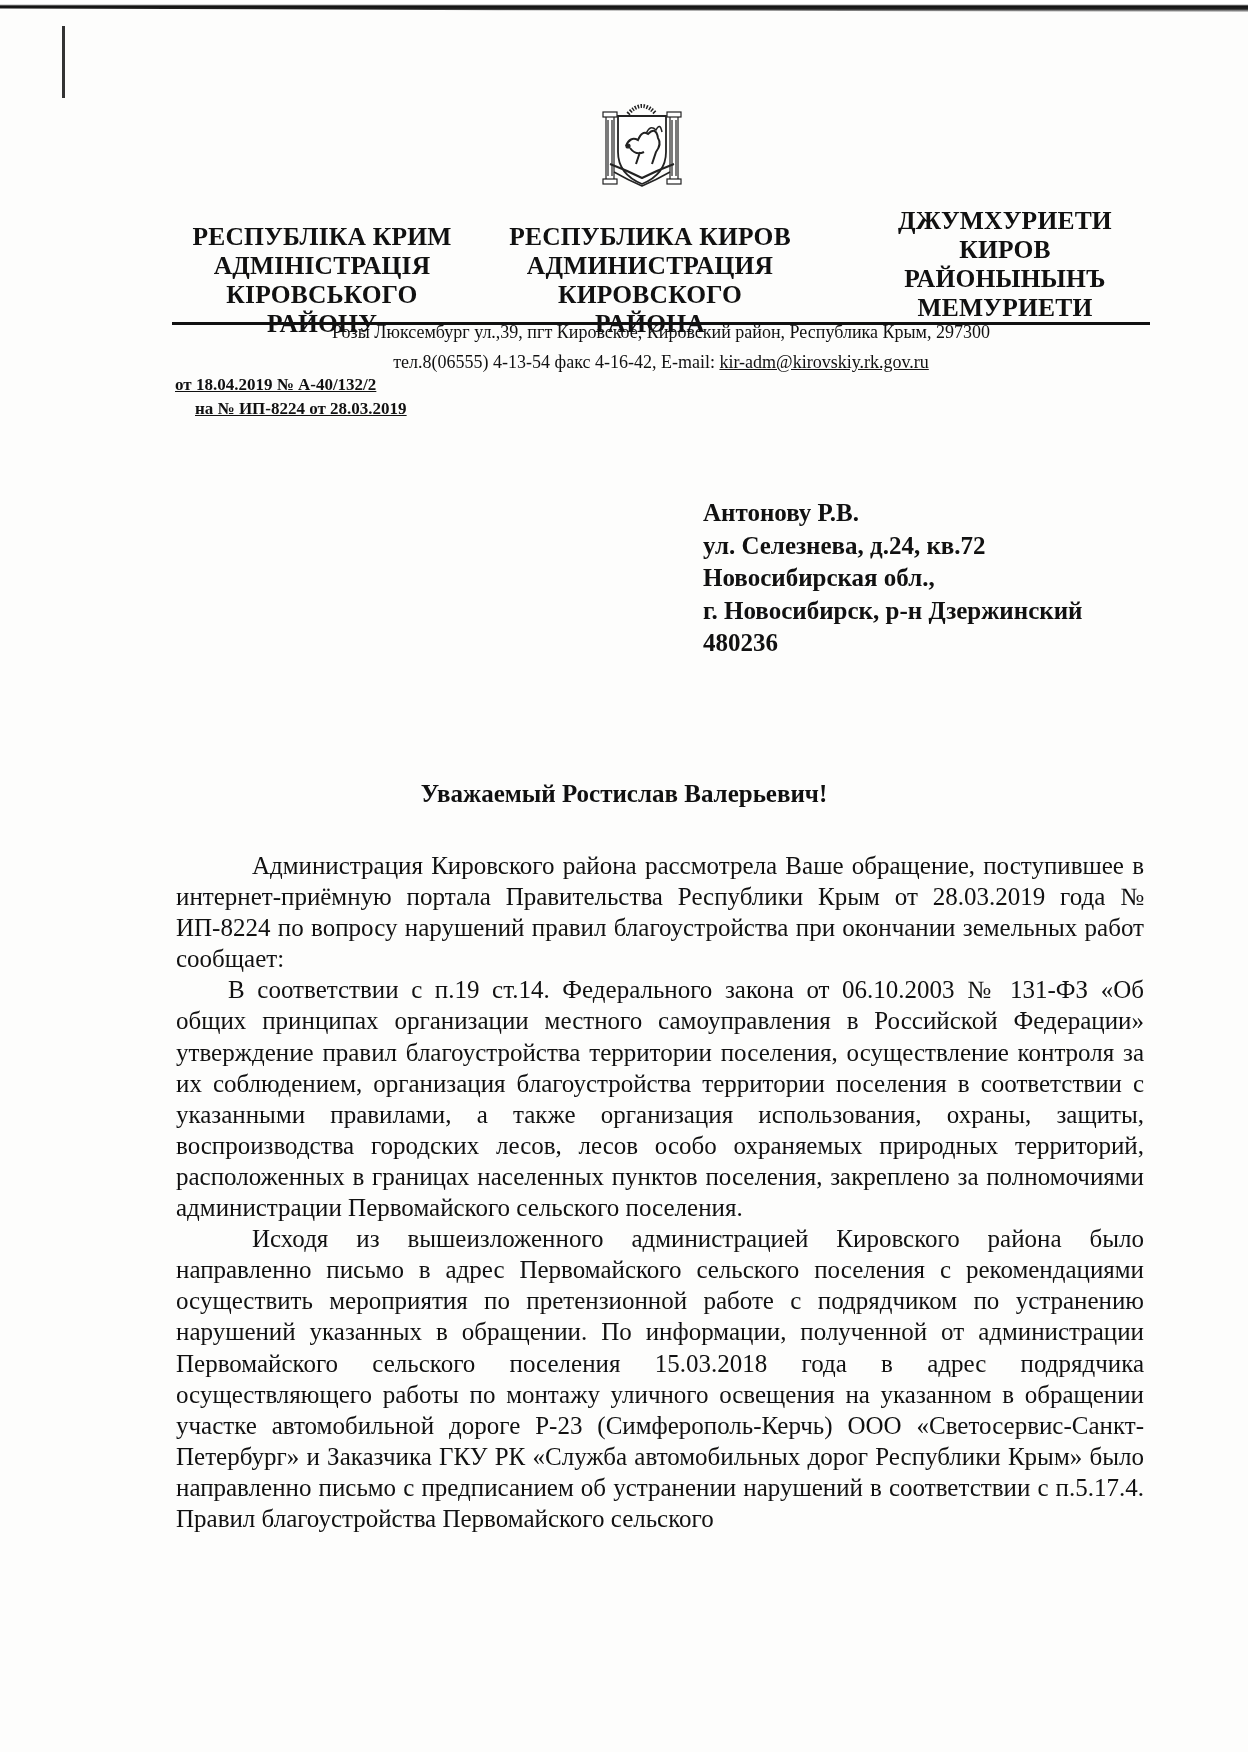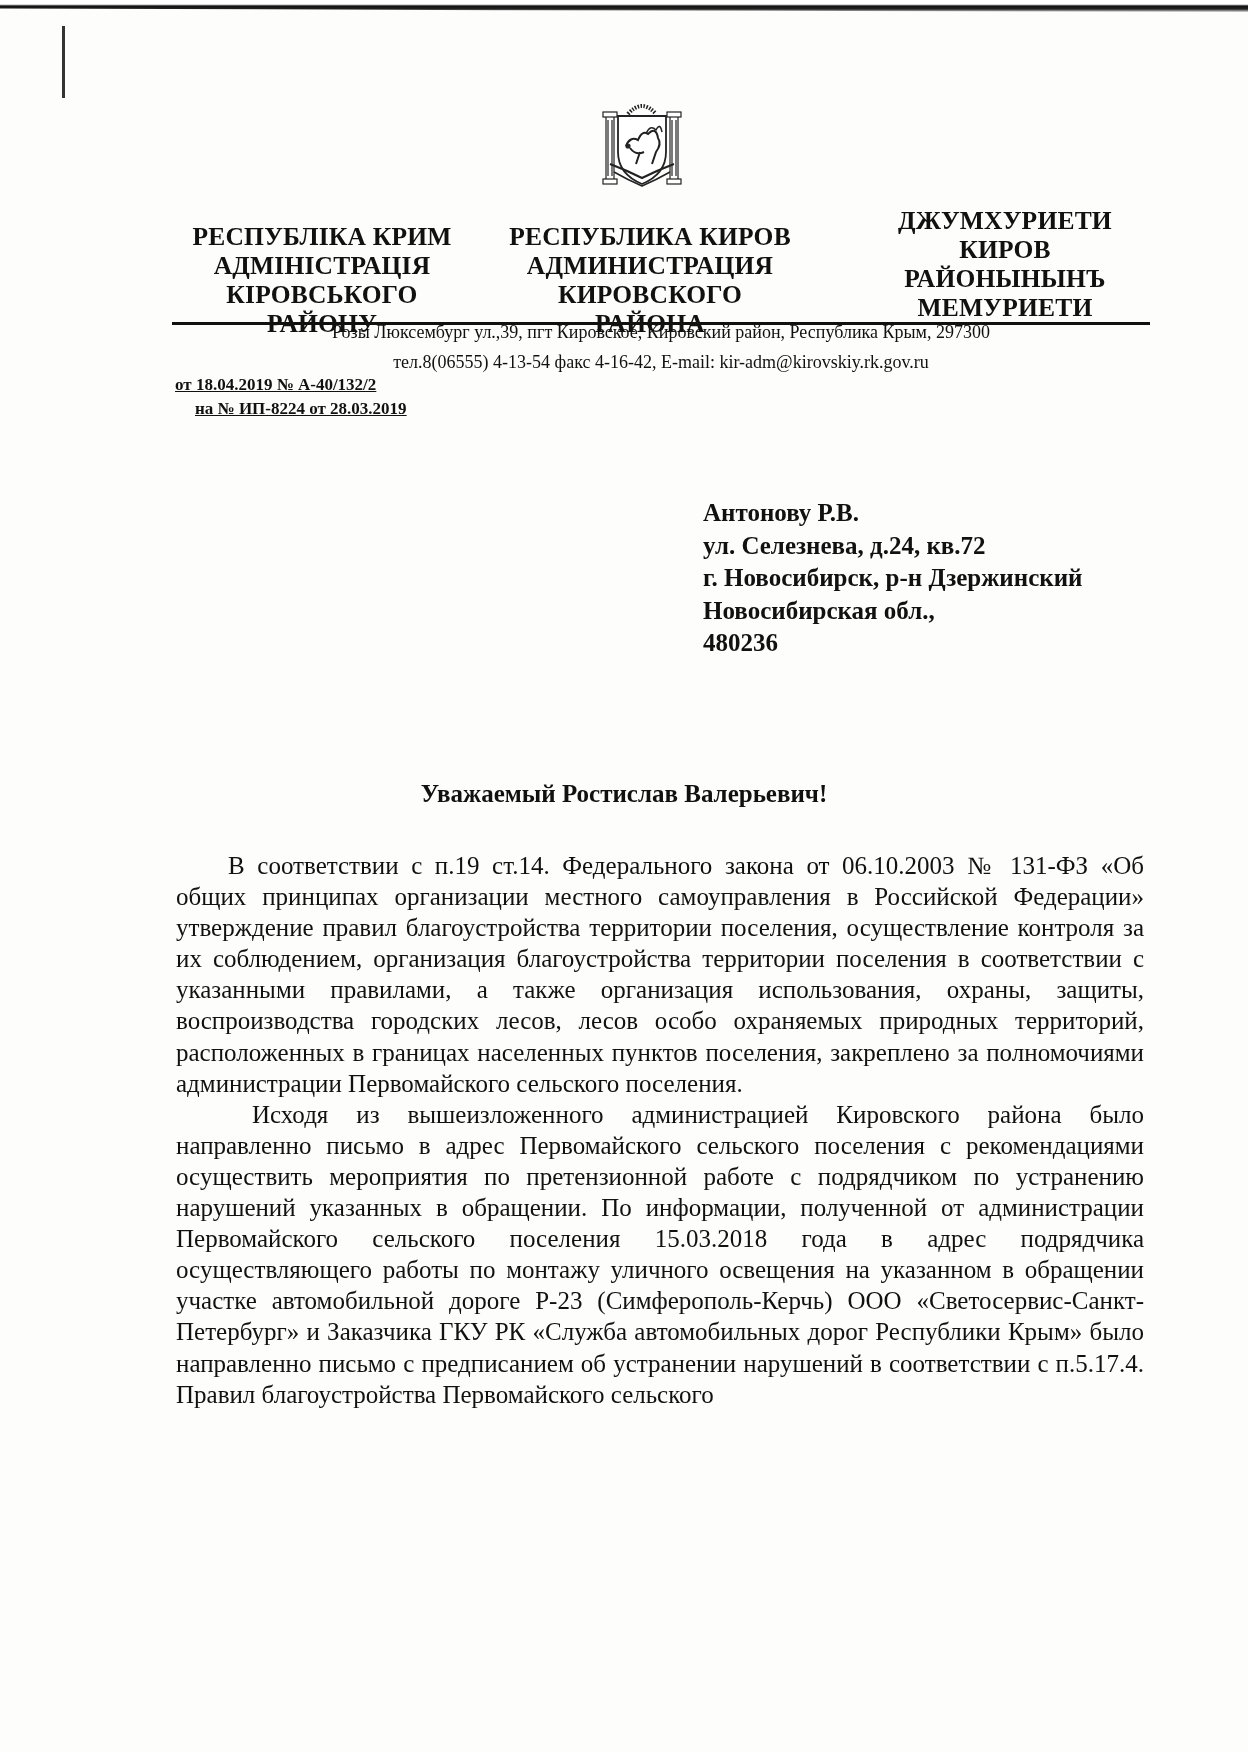--- a/index.html
+++ b/index.html
@@ -15,21 +15,21 @@
     .margin-mark { position: absolute; left: 62px; top: 26px; width: 3px; height: 72px; background: #333; }
     .emblem { position: absolute; left: 596px; top: 100px; width: 92px; height: 92px; }
     .hdr-col { position: absolute; font-weight: bold; text-align: center; font-size: 25.5px; line-height: 29px; letter-spacing: 0.2px; }
     .hdr-left { left: 172px; top: 222px; width: 300px; }
     .hdr-mid { left: 500px; top: 222px; width: 300px; }
     .hdr-right { left: 850px; top: 206px; width: 310px; }
     .rule { position: absolute; left: 172px; top: 322px; width: 978px; height: 3px; background: #111; }
     .addr-line { position: absolute; left: 172px; width: 978px; text-align: center; font-size: 18px; }
     .addr1 { top: 322px; }
     .addr2 { top: 352px; }
-    .email { }
+    .email { text-decoration: underline; }
     .ref { position: absolute; left: 175px; font-size: 17px; font-weight: bold; text-decoration: underline; }
     .ref1 { top: 375px; text-align: right; }
     .ref2 { top: 399px; margin-left: 20px; }
     .recipient { position: absolute; left: 703px; top: 497px; font-size: 25px; font-weight: bold; line-height: 32.5px; }
     .salutation { position: absolute; left: 0; width: 1248px; top: 780px; text-align: center; font-size: 25px; font-weight: bold; }
     .body-text {
       position: absolute; left: 176px; width: 968px; top: 850px;
       font-size: 25px; line-height: 31.1px; text-align: justify;
     }
     .body-text p { margin: 0; text-indent: 76px; }
@@ -87,23 +87,24 @@
 <div class="addr-line addr2">
   <span>тел.8(06555) 4-13-54 факс 4-16-42, E-mail: </span><span class="email">kir-adm@kirovskiy.rk.gov.ru</span>
 </div>
 
 <div class="ref ref1">от   18.04.2019 № А-40/132/2</div>
 <div class="ref ref2">на № ИП-8224 от 28.03.2019</div>
 
 <div class="recipient">
   <div>Антонову Р.В.</div>
   <div>ул. Селезнева, д.24, кв.72</div>
+  <div>Новосибирская обл.,</div>
   <div>г. Новосибирск, р-н Дзержинский</div>
-  <div>Новосибирская обл.,</div>
   <div>480236</div>
 </div>
 
 <div class="salutation">Уважаемый Ростислав Валерьевич!</div>
 
 <div class="body-text">
+  <p>Администрация Кировского района рассмотрела Ваше обращение, поступившее в интернет-приёмную портала Правительства Республики Крым от 28.03.2019 года № ИП-8224 по вопросу нарушений правил благоустройства при окончании земельных работ сообщает:</p>
   <p class="p2">В соответствии с п.19 ст.14. Федерального закона от 06.10.2003 № 131-ФЗ «Об общих принципах организации местного самоуправления в Российской Федерации»  утверждение правил благоустройства территории поселения, осуществление контроля за их соблюдением, организация благоустройства территории поселения в соответствии с указанными правилами, а также организация использования, охраны, защиты, воспроизводства городских лесов, лесов особо охраняемых природных территорий, расположенных в границах населенных пунктов поселения, закреплено за полномочиями администрации Первомайского сельского поселения.</p>
   <p>Исходя из вышеизложенного администрацией Кировского района было направленно письмо в адрес Первомайского сельского поселения с рекомендациями осуществить мероприятия по претензионной работе с подрядчиком по устранению нарушений указанных в обращении. По информации, полученной от администрации Первомайского сельского поселения  15.03.2018 года в адрес подрядчика осуществляющего работы по монтажу уличного освещения на указанном в обращении участке автомобильной дороге Р-23 (Симферополь-Керчь) ООО «Светосервис-Санкт-Петербург» и Заказчика ГКУ РК «Служба автомобильных дорог Республики Крым» было направленно письмо с предписанием об устранении нарушений в соответствии с п.5.17.4.  Правил благоустройства Первомайского сельского</p>
 </div>
 
 </body></html>

